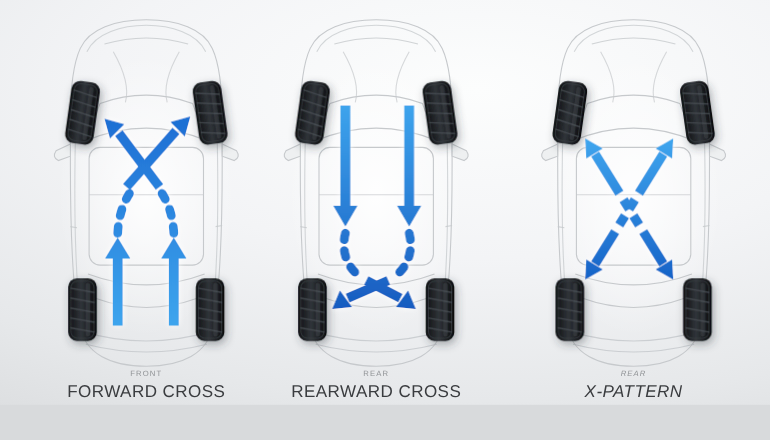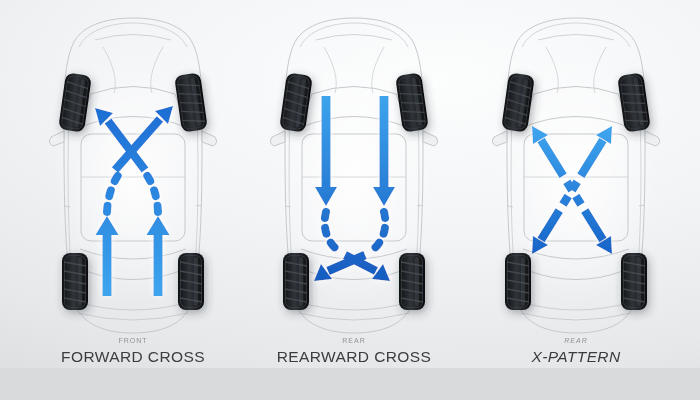--- a/index.html
+++ b/index.html
@@ -9,21 +9,21 @@
     background:
       radial-gradient(130% 110% at 62% 22%, #fcfdfd 0%, #f3f4f6 38%, #e6e8ea 70%, #d5d7d9 100%);
   }
   .panel{position:absolute; top:0; width:220px; height:400px;}
   .panel::before{
     content:""; position:absolute; left:6px; right:6px; top:12px; height:330px;
     background:radial-gradient(closest-side, rgba(255,255,255,0.9), rgba(255,255,255,0) 78%);
     pointer-events:none;
   }
   .panel-1{left:23px;}
-  .panel-2{left:244px;}
+  .panel-2{left:232px;}
   .panel-3{left:466px;font-style:italic;}
   .car-svg{position:absolute; left:0; top:0; overflow:visible;}
   .labels{position:absolute; left:0; right:0; top:336px; text-align:center;}
   .drive-label{
     font-size:7px; letter-spacing:1px; color:#8f9295; line-height:9px;
   }
   .pattern-label{
     margin-top:3px; font-size:15.5px; letter-spacing:0.4px; color:#3a3c3f;
     font-weight:500;
   }

